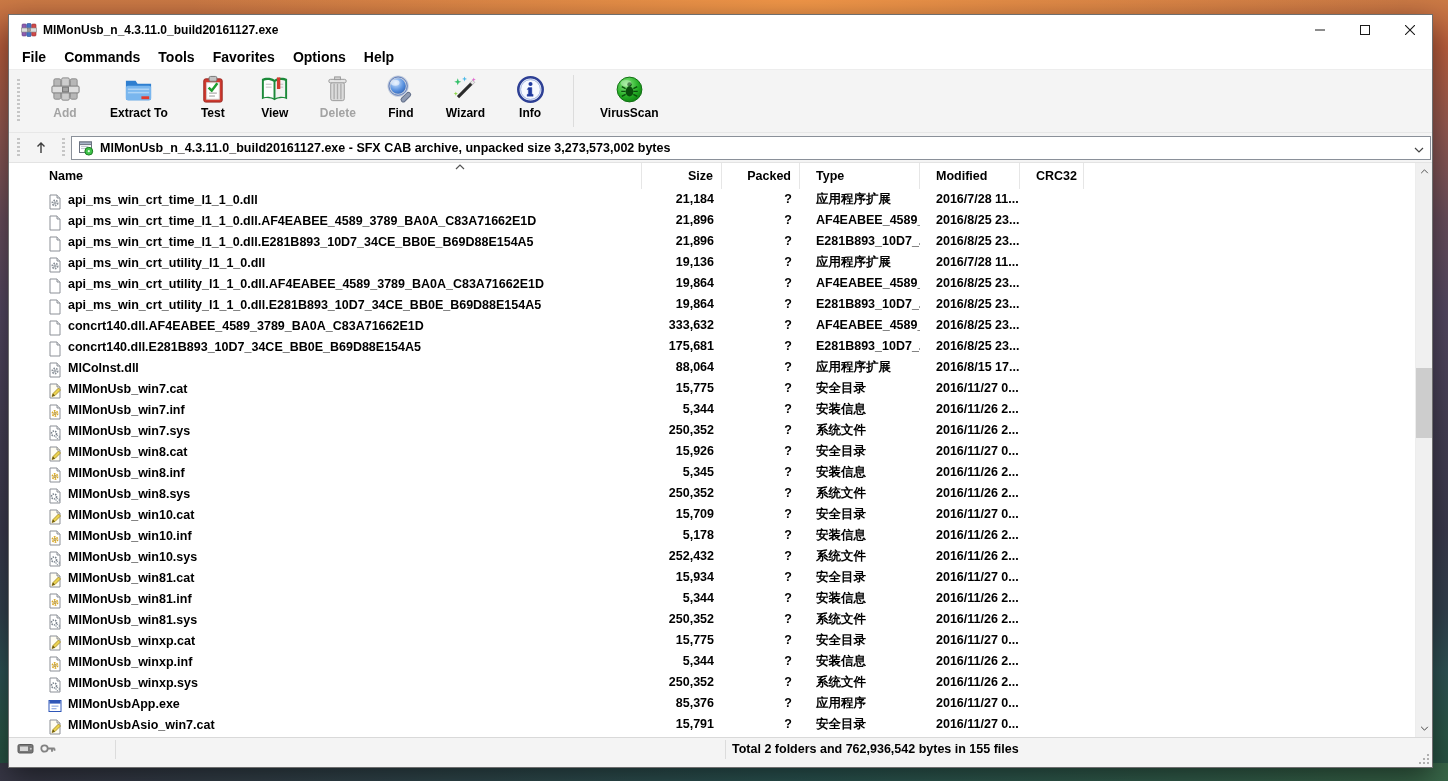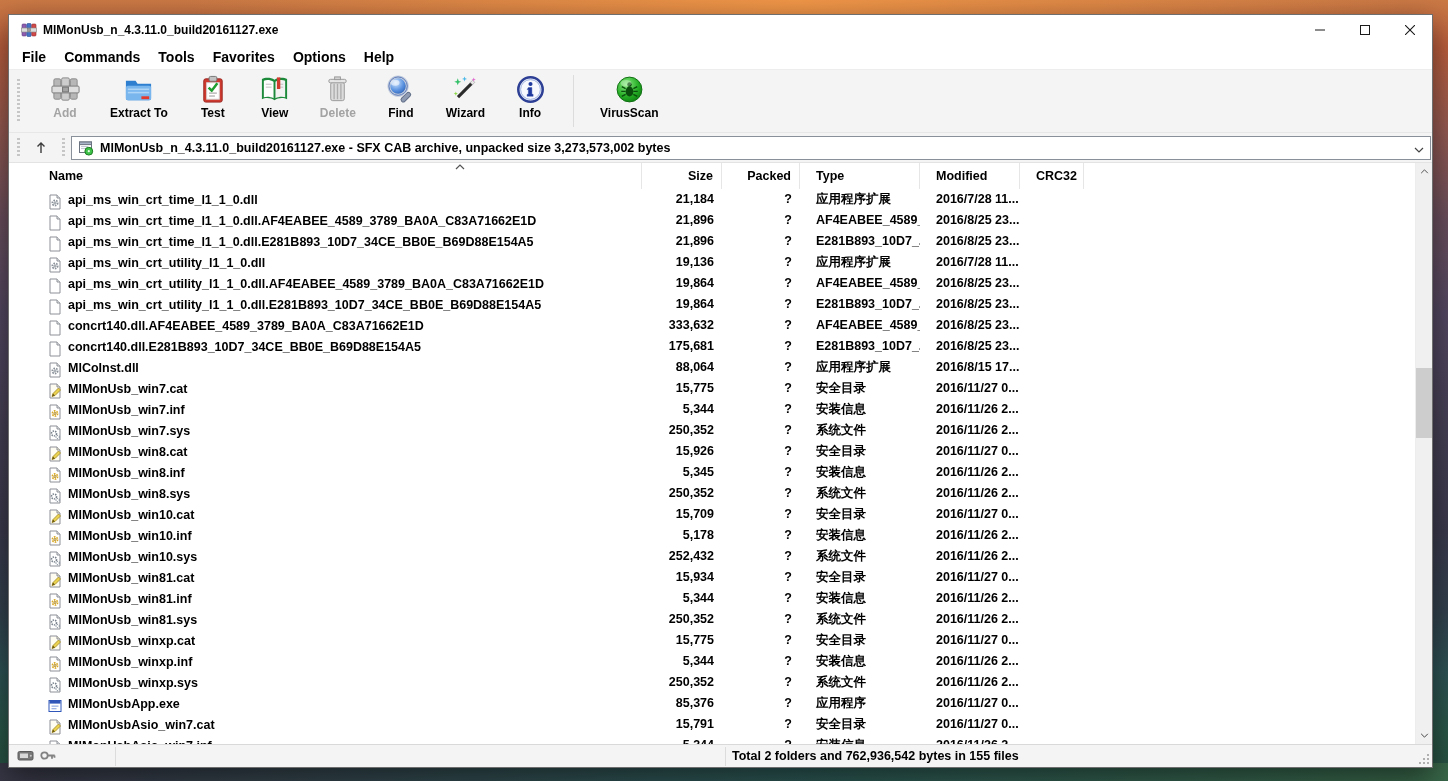--- a/index.html
+++ b/index.html
@@ -78,21 +78,21 @@
   .c.num  { text-align:right; padding-right:8px; }
   .c.typ, .c.mod, .c.crc { padding-left:16px; }
 
   
   .vscroll { flex:0 0 17px; background:#f0f0f0; position:relative; border-left:1px solid #ededed; }
   .sb-arrow { height:17px; display:flex; align-items:center; justify-content:center; }
   .sb-arrow.down { position:absolute; bottom:0; left:0; right:0; }
   .sb-thumb { position:absolute; left:0; top:205px; width:100%; height:70px; background:#cdcdcd; }
 
   
-  .statusbar { height:23px; background:#f4f4f4; border-top:1px solid #d9d9d9; position:relative; flex:0 0 auto; }
+  .statusbar { height:30px; background:#f4f4f4; border-top:1px solid #d9d9d9; position:relative; flex:0 0 auto; }
   .st-icons { position:absolute; left:8px; top:3px; display:flex; gap:4px; }
   .st-icons svg { width:18px; height:15px; }
   .st-sep { position:absolute; top:2px; width:1px; height:19px; background:#dcdcdc; }
   .st-text { position:absolute; left:723px; top:4px; font-size:12.5px; white-space:nowrap; }
   .st-grip { position:absolute; right:2px; bottom:2px; }
 </style>
 </head>
 <body>
 
 <svg width="0" height="0" style="position:absolute">

